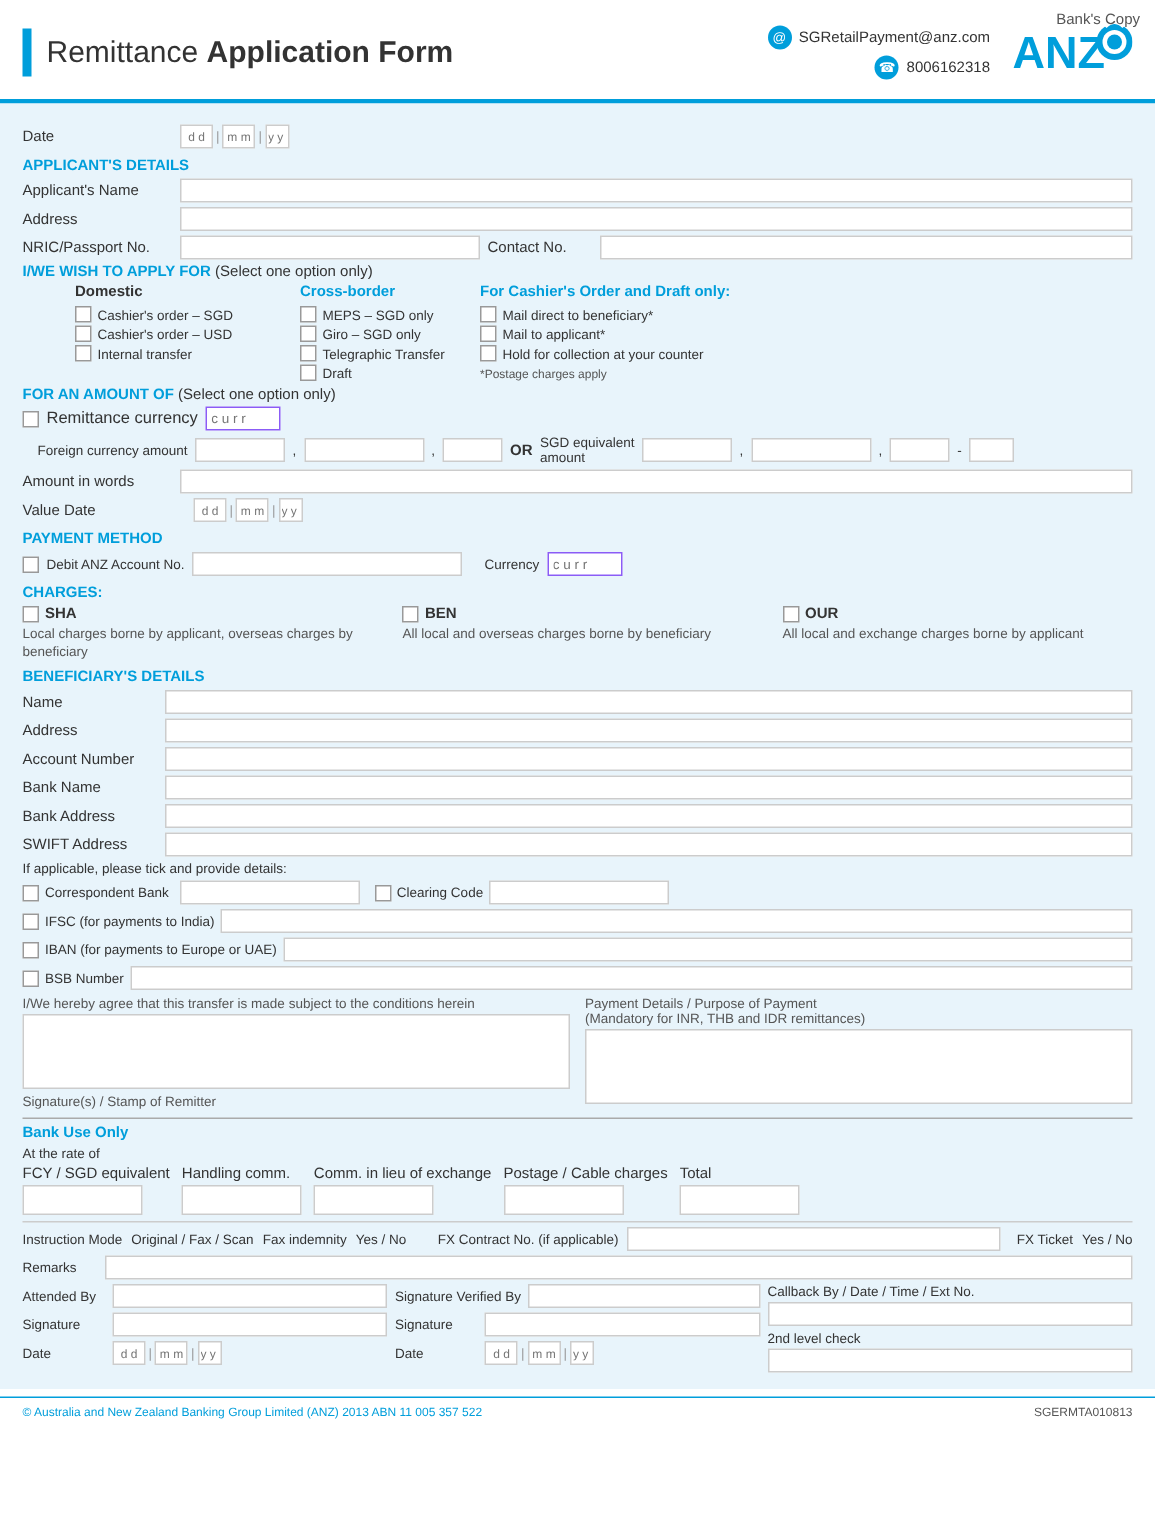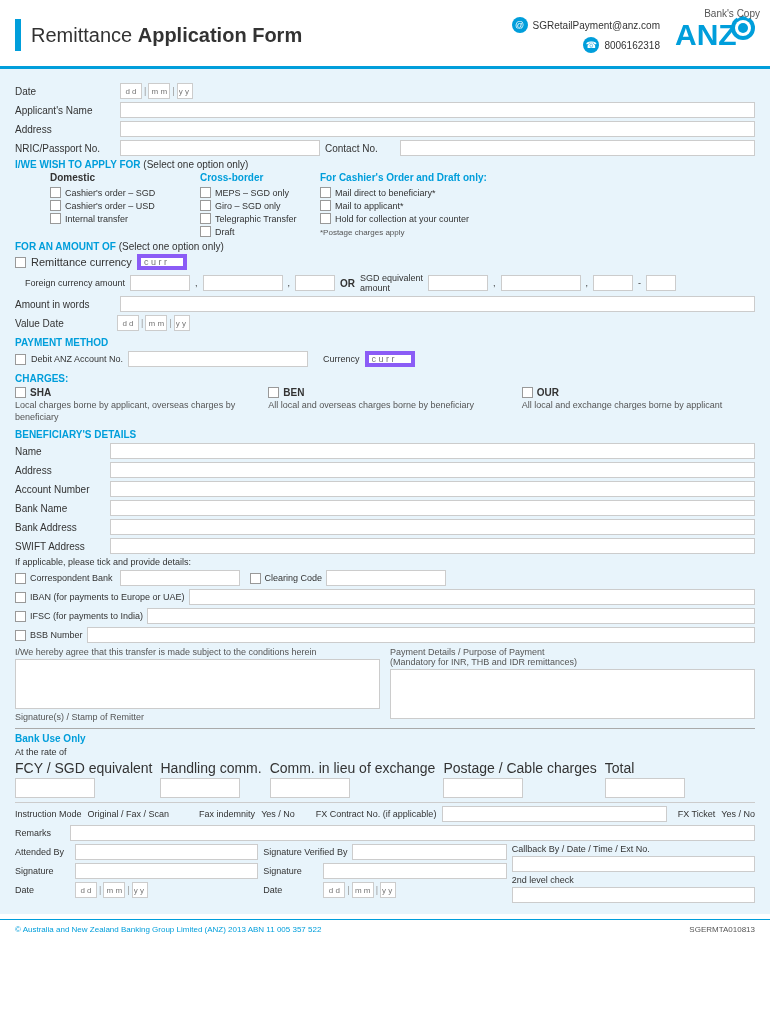--- a/index.html
+++ b/index.html
@@ -258,37 +258,37 @@
       background: white;
       border: 1px solid #ccc;
       height: 16px;
       width: 80px;
       padding: 1px 3px;
       font-size: 9px;
     }
 
     .currency-input {
       background: white;
-      border: 4px solid #8b5cf6;
+      border: 1px solid #8b5cf6;
       height: 16px;
       width: 50px;
       padding: 1px 3px;
       font-size: 9px;
       color: #aaa;
     }
 
     .or-text {
       font-weight: bold;
       font-size: 10px;
     }
 
     .value-date-row {
       display: flex;
       align-items: center;
-      gap: 2px;
+      gap: 14px;
       margin-bottom: 4px;
     }
 
     .payment-section {
       margin-bottom: 4px;
     }
 
     .debit-row {
       display: flex;
       align-items: center;
@@ -599,21 +599,21 @@
       align-items: flex-end;
       margin-bottom: 4px;
     }
 
     .handling-col {
       display: flex;
       flex-direction: column;
     }
 
     .handling-label {
-      font-size: 14px;
+      font-size: 10px;
       margin-bottom: 2px;
     }
 
     .handling-input {
       background: white;
       border: 1px solid #ccc;
       height: 20px;
       width: 80px;
     }
   </style>
@@ -657,20 +657,21 @@
     <span class="field-label">Date</span>
     <div class="date-input">
       <input class="date-box" placeholder="d d" style="color: rgb(170, 170, 170);">
       <span class="date-separator">|</span>
       <input class="date-box" placeholder="m m" style="color: rgb(170, 170, 170);">
       <span class="date-separator">|</span>
       <input class="date-box year" placeholder="y y y y" style="color: rgb(170, 170, 170);">
     </div>
   </div>
 
+  <div class="section-label">APPLICANT'S DETAILS</div>
 
   <div class="form-row">
     <span class="field-label">Applicant's Name</span>
     <input class="field-input" style="">
   </div>
 
   <div class="form-row">
     <span class="field-label">Address</span>
     <input class="field-input" style="">
   </div>
@@ -863,26 +864,26 @@
       </div>
       <div class="clearing-right">
         <span class="checkbox"></span>
         <span>Clearing Code</span>
         <input class="clearing-input" style="">
       </div>
     </div>
 
     <div class="full-checkbox-row">
       <span class="checkbox"></span>
-      <span>IBAN (for payments to Europe or UAE)</span>
+      <span>IFSC (for payments to India)</span>
       <input class="full-checkbox-input" style="">
     </div>
     <div class="full-checkbox-row">
       <span class="checkbox"></span>
-      <span>IFSC (for payments to India)</span>
+      <span>IBAN (for payments to Europe or UAE)</span>
       <input class="full-checkbox-input" style="">
     </div>
     <div class="full-checkbox-row">
       <span class="checkbox"></span>
       <span>BSB Number</span>
       <input class="full-checkbox-input" style="">
     </div>
   </div>
 
   <div class="bottom-section">
@@ -926,21 +927,21 @@
       </div>
       <div class="handling-col">
         <div class="handling-label">Total</div>
         <div class="handling-input"></div>
       </div>
     </div>
 
     <div class="instruction-row">
       <span>Instruction Mode</span>
       <span class="instruction-value">Original / Fax / Scan</span>
-      <span style="margin-left:24px;">Fax indemnity</span>
+      <span style="margin-left:0;">Fax indemnity</span>
       <span>Yes / No</span>
       <span style="margin-left:15px;">FX Contract No. (if applicable)</span>
       <div class="bank-small-input" style="flex:1;"></div>
       <span style="margin-left:5px;">FX Ticket</span>
       <span>Yes / No</span>
     </div>
 
     <div class="remarks-row">
       <span style="font-size:9px; min-width:50px;">Remarks</span>
       <input class="remarks-input" style="">

